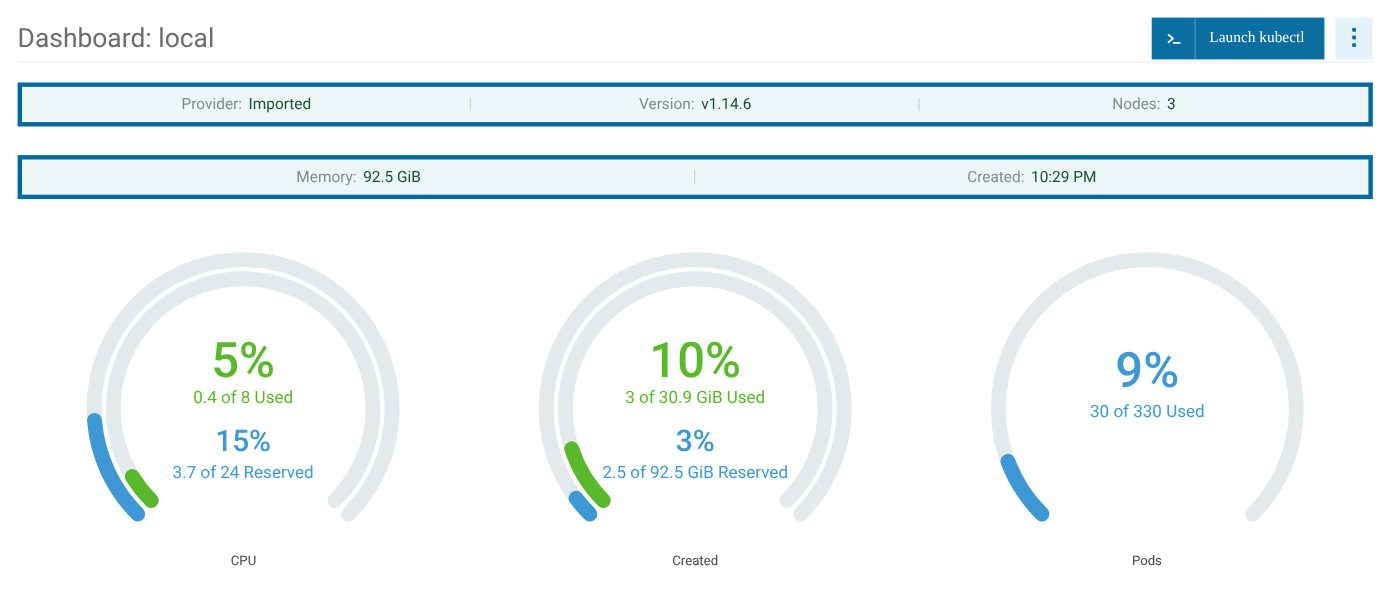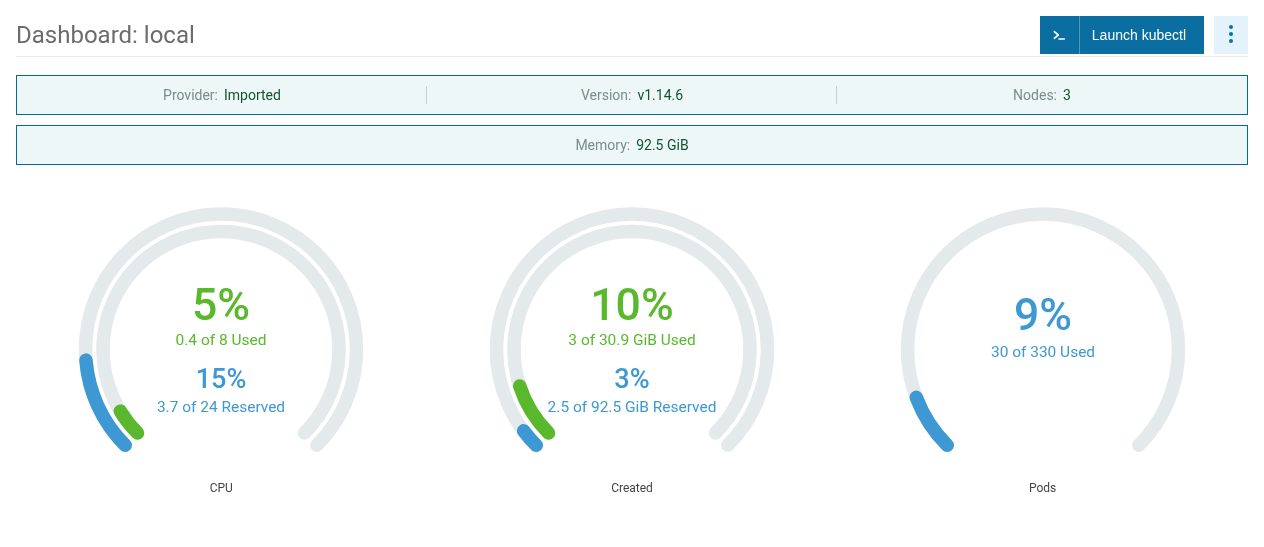--- a/index.html
+++ b/index.html
@@ -30,20 +30,21 @@
     display: inline-flex;
     align-items: center;
     gap: 12px;
     padding: 0 18px 0 0;
     height: 38px;
     border: none;
     background: #0a6ea0;
     color: #fff;
     font-size: 14px;
     cursor: pointer;
+    font-family: Liberation Serif, serif;
   }
   .btn .icon-slot {
     display: flex;
     align-items: center;
     justify-content: center;
     width: 40px;
     height: 100%;
     border-right: 1px solid rgba(255,255,255,0.3);
   }
   .menu-btn {
@@ -52,23 +53,23 @@
     border: none;
     background: #e4f2fb;
     color: #0075a8;
     cursor: pointer;
     display: flex;
     align-items: center;
     justify-content: center;
   }
   .info-strip {
     display: flex;
-    border: 1px solid #0369a1;
+    border: 4px solid #0369a1;
     background: #eef7f7;
-    margin-bottom: 10px;
+    margin-bottom: 26px;
     height: 40px;
     align-items: stretch;
   }
   .info-cell {
     flex: 1;
     display: flex;
     align-items: center;
     justify-content: center;
     position: relative;
     font-size: 14px;
@@ -143,20 +144,24 @@
     <span class="info-label">Nodes:</span>
     <span class="info-value">3</span>
   </div>
 </div>
 
 <div class="info-strip">
   <div class="info-cell">
     <span class="info-label">Memory:</span>
     <span class="info-value">92.5 GiB</span>
   </div>
+  <div class="info-cell">
+    <span class="info-label">Created:</span>
+    <span class="info-value">10:29 PM</span>
+  </div>
 </div>
 
 <div class="gauges" id="gauges">
     <div class="gauge-wrap">
       <svg class="gauge-svg" viewBox="0 0 340 310">
         <path d="M 71.00505063388333 268.99494936611666 A 140 140 0 1 1 268.99494936611666 268.99494936611666" stroke="#e4e9eb" stroke-width="14" fill="none" stroke-linecap="round"></path>
         <path d="M 71.00505063388333 268.99494936611666 A 140 140 0 0 1 30.431573277362077 180.98427340189826" stroke="#3d98d3" stroke-width="14" fill="none" stroke-linecap="round"></path>
         <path d="M 83.73297269524119 256.2670273047588 A 122 122 0 1 1 256.2670273047588 256.2670273047588" stroke="#e4e9eb" stroke-width="14" fill="none" stroke-linecap="round"></path>
         <path d="M 83.73297269524119 256.2670273047588 A 122 122 0 0 1 65.97789994880074 233.74482489534574" stroke="#59b82c" stroke-width="14" fill="none" stroke-linecap="round"></path>
         <text class="g-pct-green" x="170" y="140">5%</text>

